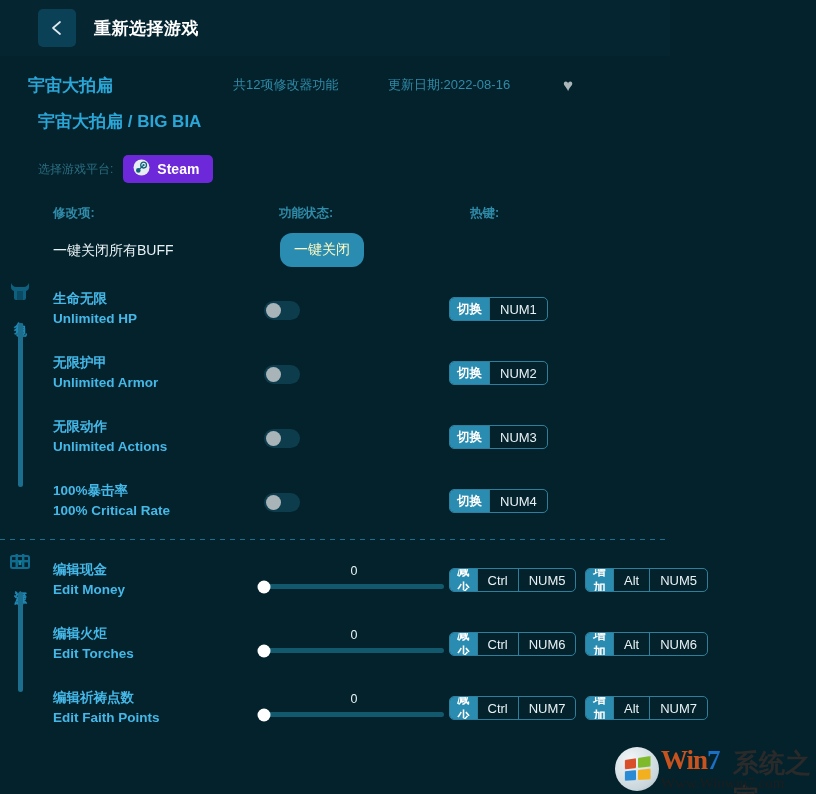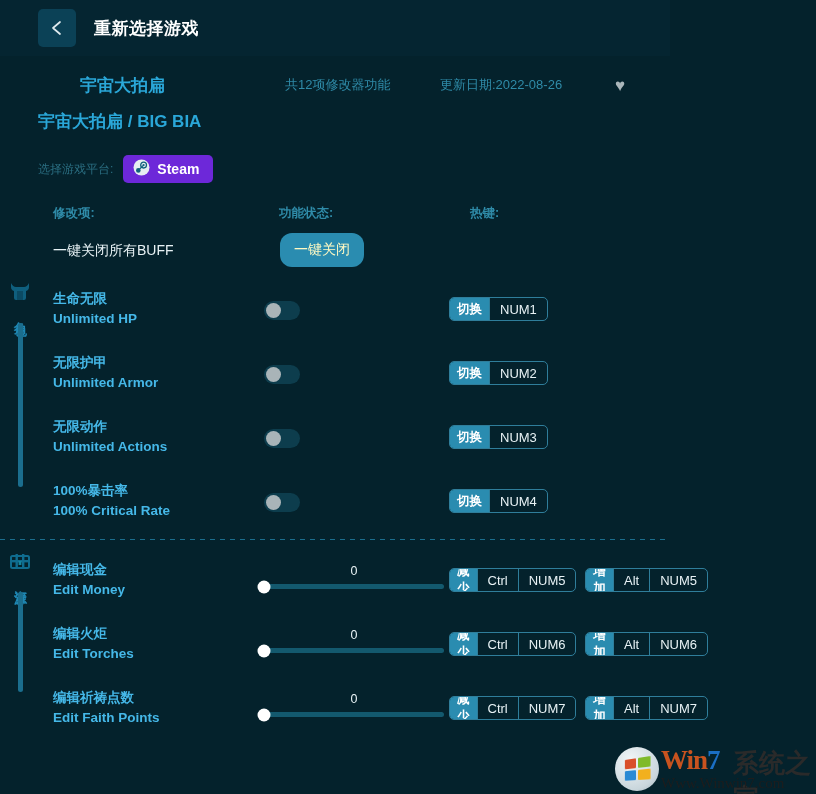--- a/index.html
+++ b/index.html
@@ -47,22 +47,21 @@
     letter-spacing: 0.5px;
   }
 
   
   .info-block { position: relative; padding: 14px 0 0 0; }
 
   .info-row1 {
     display: flex;
     align-items: center;
     height: 30px;
-    padding-left: 60px;
-    margin-left: 20px;
+    padding-left: 28px;
   }
   .game-title-cn {
     color: #2aa7d8;
     font-size: 17px;
     font-weight: bold;
     width: 205px;
   }
   .feature-count {
     color: #2f8ba8;
     font-size: 13px;
@@ -385,21 +384,21 @@
       </span>
     </div>
     <div class="topbar-title">重新选择游戏</div>
   </div>
 
   <div class="info-block">
 
     <div class="info-row1">
       <div class="game-title-cn">宇宙大拍扁</div>
       <div class="feature-count">共12项修改器功能</div>
-      <div class="update-date">更新日期:2022-08-26</div>
+      <div class="update-date">更新日期:2022-08-16</div>
       <div class="fav-heart">♥</div>
     </div>
 
     <div class="game-title-full">宇宙大拍扁 / BIG BIA</div>
 
     <div class="platform-row">
       <span class="platform-label">选择游戏平台:</span>
       <div class="steam-btn">
         <span>
           <svg width="17" height="17" viewBox="0 0 17 17">

